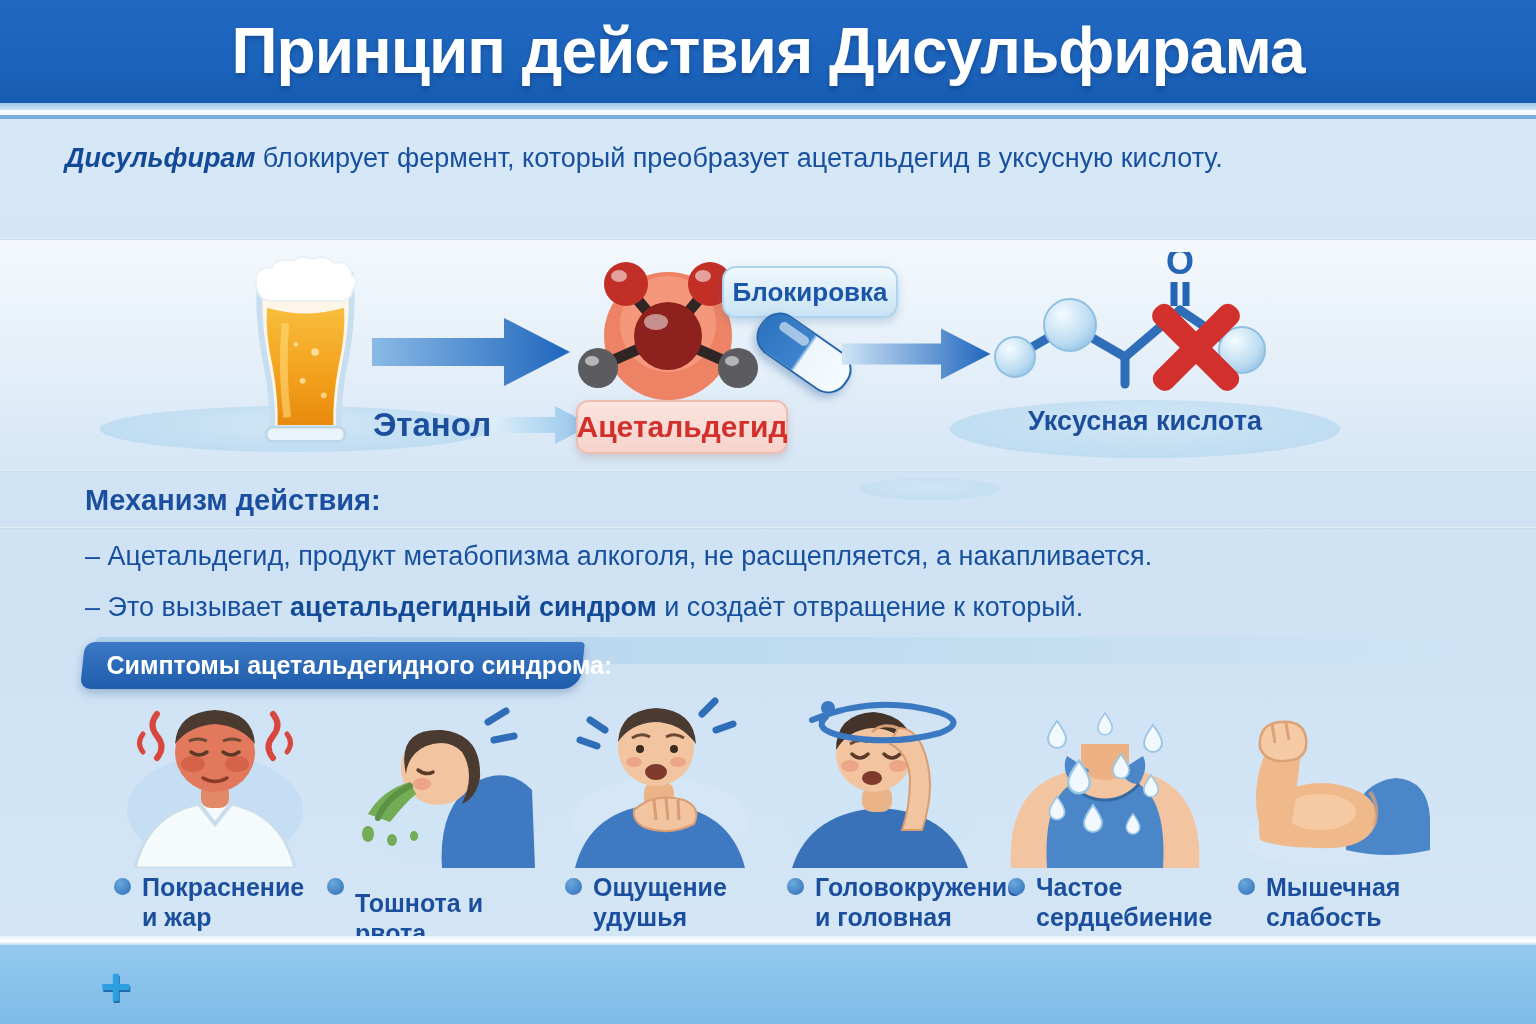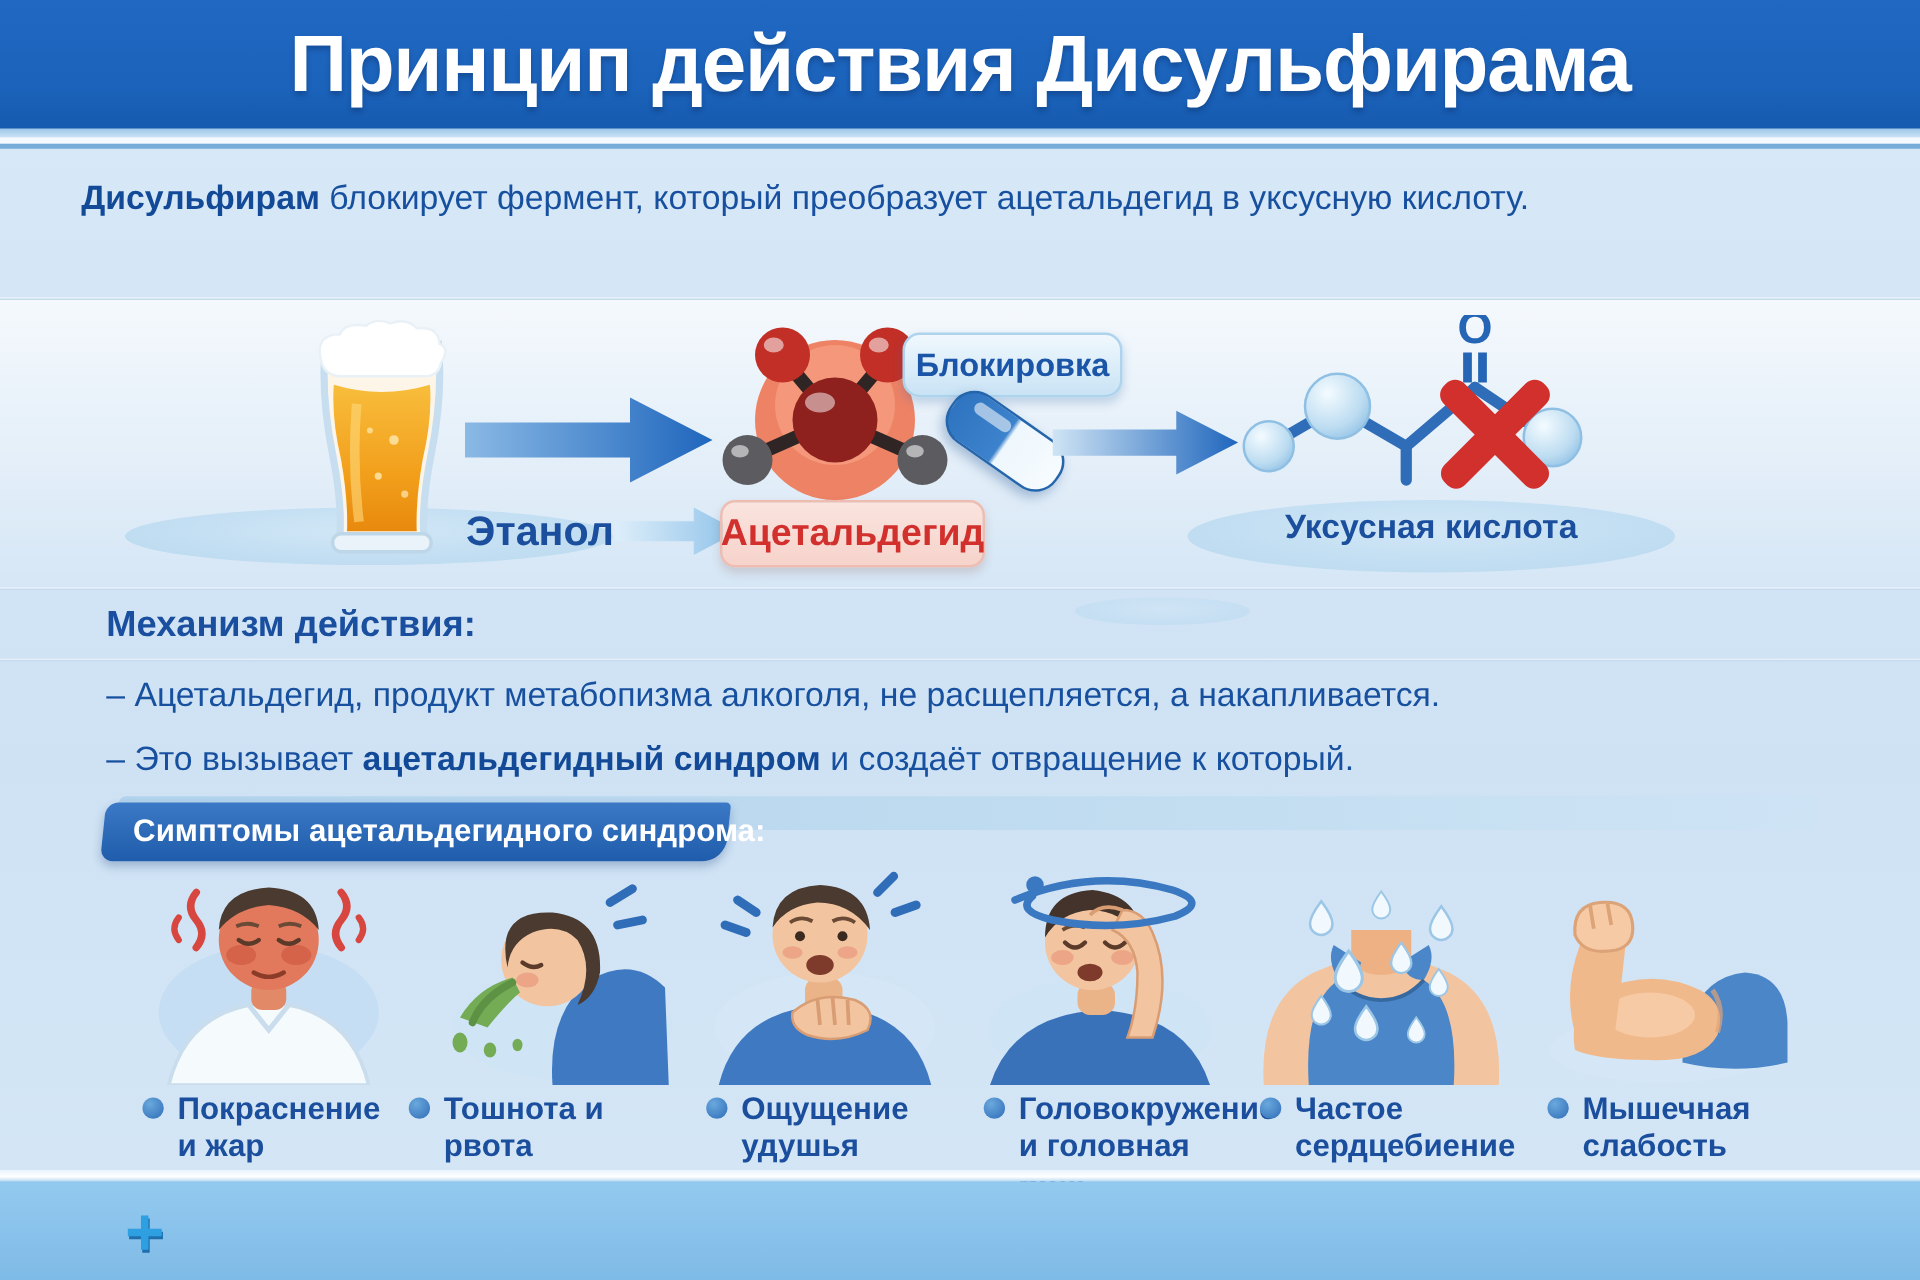--- a/index.html
+++ b/index.html
@@ -14,21 +14,21 @@
   .header-title{width:100%;text-align:center;line-height:103px;color:#ffffff;
     font-size:64px;font-weight:800;letter-spacing:-1px;
     text-shadow:0 3px 4px rgba(10,40,90,.35);}
   .header-stripe1{left:0;top:103px;width:1536px;height:7px;
     background:linear-gradient(180deg,#9ec7e9,#cde4f6);}
   .header-stripe2{left:0;top:110px;width:1536px;height:5px;background:#f4fafe;}
   .header-stripe3{left:0;top:115px;width:1536px;height:4px;background:#79add9;}
 
   
   .intro-line{color:#17509f;font-size:27px;font-weight:500;white-space:nowrap;}
-  .intro-bold{font-weight:800;color:#124a98;}
+  .intro-bold{font-weight:800;color:#124a98;font-style:italic;}
   .divider{left:0;width:1536px;height:2px;background:linear-gradient(180deg,#ffffffcc,#a9c8e2aa);}
 
   
   .flow-band{left:0;top:240px;width:1536px;height:230px;
     background:linear-gradient(180deg,rgba(255,255,255,.75),rgba(255,255,255,.1));}
   .puddle{border-radius:50%;background:radial-gradient(ellipse at 50% 40%,#cfe6f6,#b2d5ee);opacity:.85;}
   .flow-label{color:#1b4f9e;font-weight:800;text-align:center;}
   .acet-box{background:linear-gradient(180deg,#fae4de,#f6d3cb);border:2px solid #edbdb2;
     border-radius:12px;box-shadow:0 4px 8px rgba(120,60,50,.18);
     display:flex;align-items:center;justify-content:center;}
@@ -344,21 +344,21 @@
       <path d="M150 104 Q160 118 154 138" stroke="#e0a377" stroke-width="4" fill="none" opacity=".7"></path>
     </svg>
   </div>
 
   <div class="abs symptom-label" style="left:114px;top:872px;width:190px;">
     <span class="dot"></span>
     <span class="label-text" style="max-width:150px;">Покраснение и жар</span>
   </div>
   <div class="abs symptom-label" style="left:327px;top:872px;width:220px;">
     <span class="dot"></span>
-    <span class="label-text" style="max-width:190px;">Тошнота и рвота</span>
+    <span class="label-text" style="max-width:190px;margin-top:16px;">Тошнота и рвота</span>
   </div>
   <div class="abs symptom-label" style="left:565px;top:872px;width:220px;">
     <span class="dot"></span>
     <span class="label-text" style="max-width:200px;">Ощущение удушья</span>
   </div>
   <div class="abs symptom-label" style="left:787px;top:872px;width:215px;">
     <span class="dot"></span>
     <span class="label-text" style="max-width:180px;">Головокружение и головная боль</span>
   </div>
   <div class="abs symptom-label label-strong" style="left:1008px;top:872px;width:210px;">

